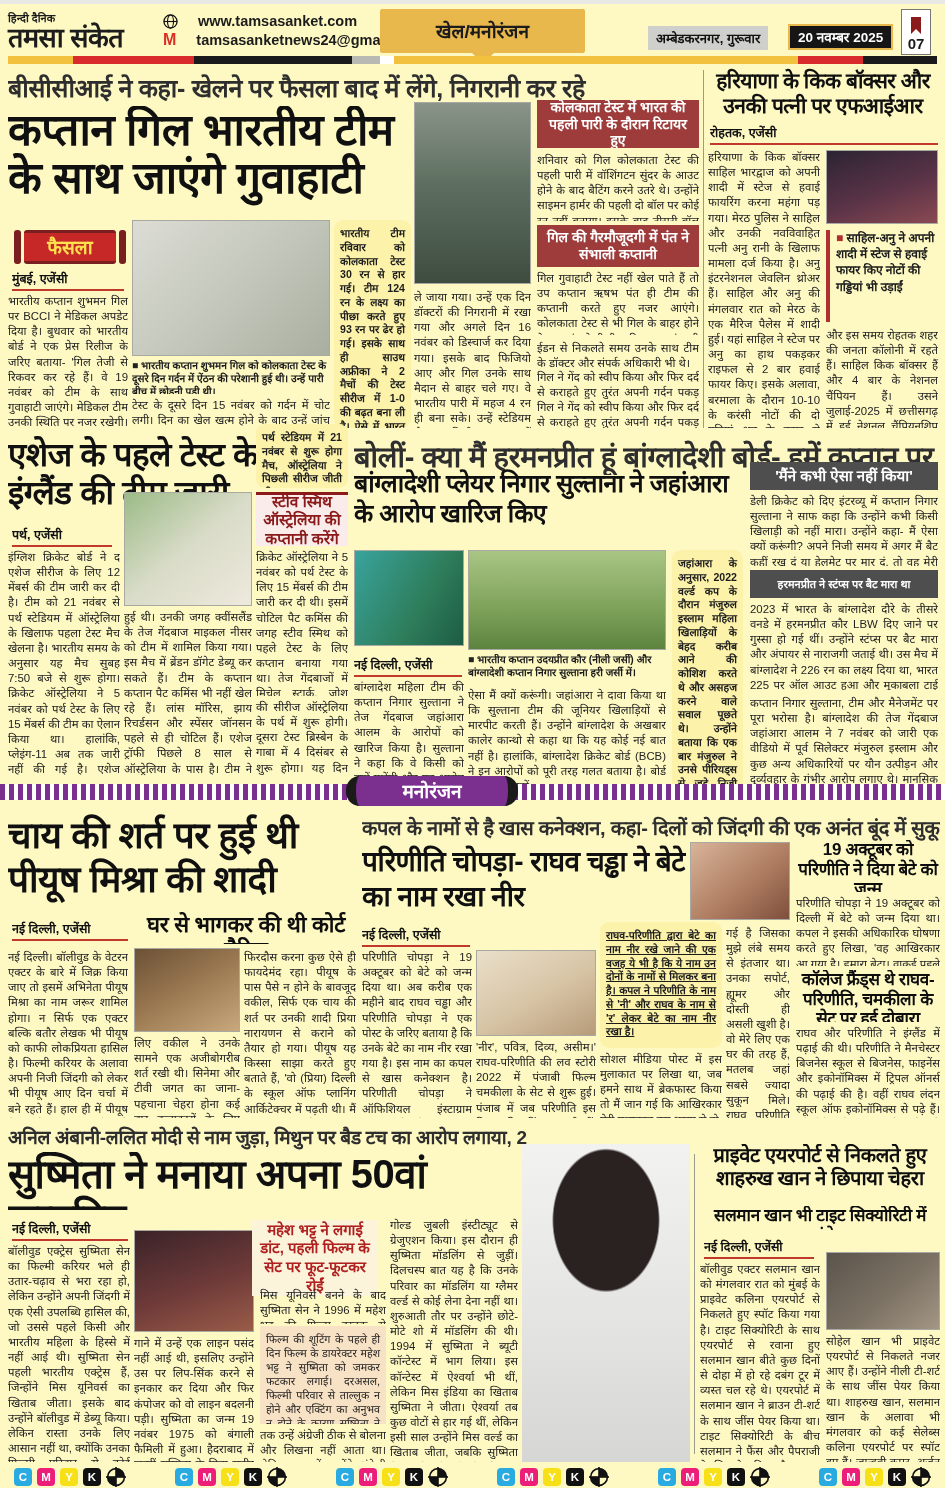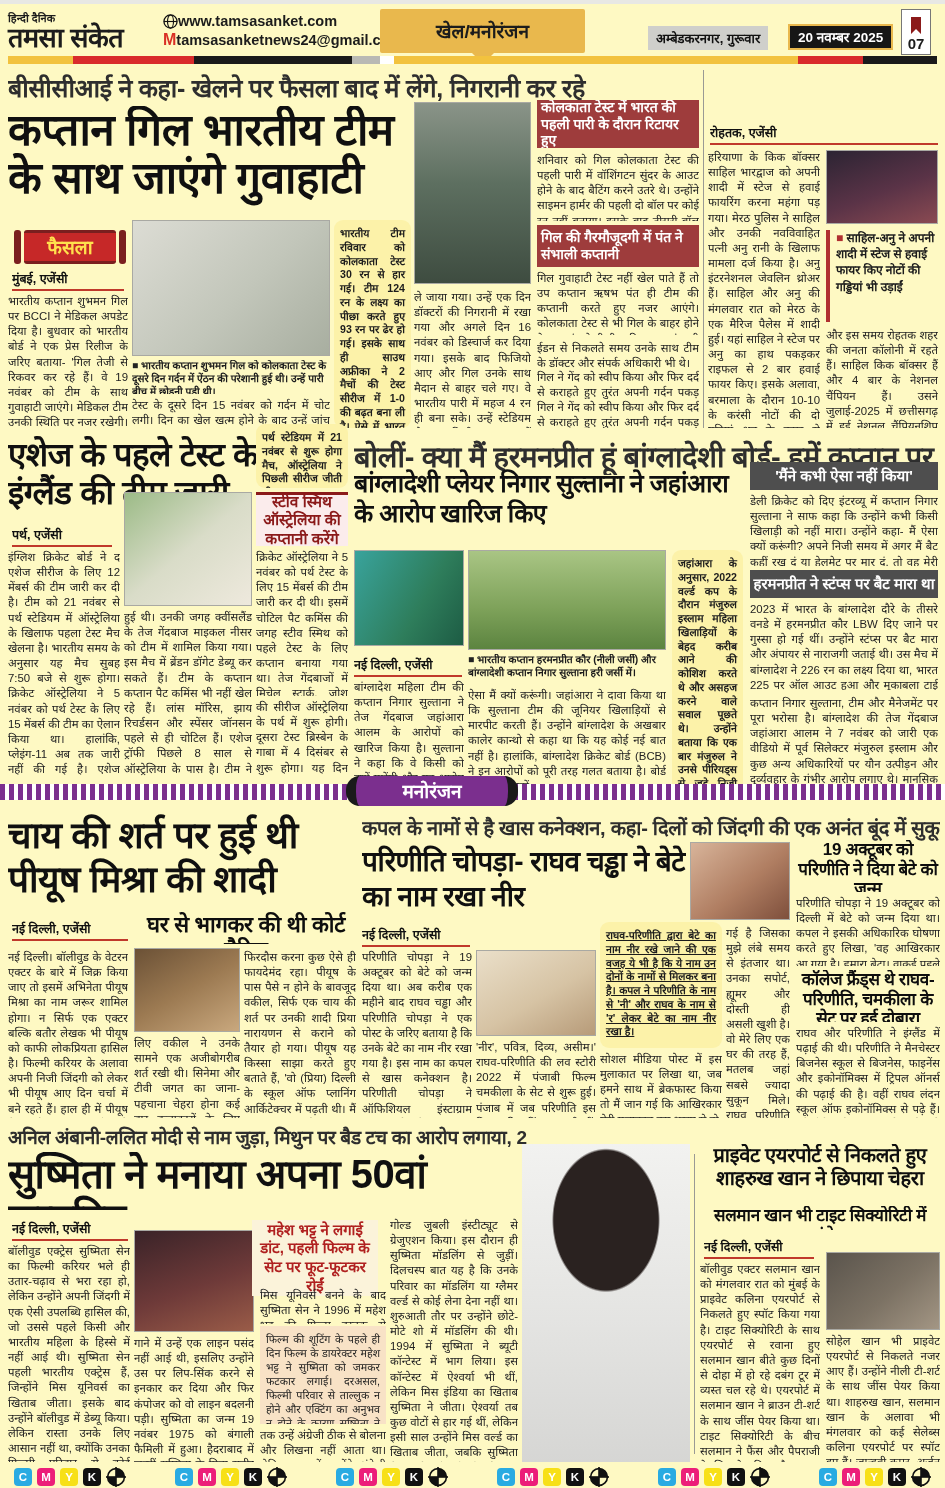--- a/index.html
+++ b/index.html
@@ -7,28 +7,28 @@
         font-family:"Liberation Sans","DejaVu Sans",sans-serif;color:#1c1c1c;overflow:hidden;}
   .abs{position:absolute;}
   .body-txt{font-size:11.4px;line-height:1.33;text-align:justify;overflow:hidden;color:#222;}
   .kicker{font-weight:800;color:#2e2e2e;letter-spacing:-.3px;overflow:hidden;white-space:nowrap;}
   .headline{font-weight:800;color:#101010;letter-spacing:-.5px;overflow:hidden;}
   .dateline{font-weight:700;font-size:12.5px;color:#111;border-bottom:2px solid #c0392b;padding-bottom:2px;overflow:hidden;white-space:nowrap;}
   .photo{border:1px solid #a9a9a3;box-sizing:border-box;}
   .cap{font-size:10.3px;font-weight:700;line-height:1.25;overflow:hidden;}
   .cap::before{content:"■ ";color:#222;}
   .ybox{background:#fcf2a9;border-radius:9px;padding:7px 6px;font-size:10.6px;font-weight:700;line-height:1.3;text-align:justify;box-sizing:border-box;overflow:hidden;}
-  .redbox{background:#9e3c3c;color:#fff;font-weight:800;display:flex;align-items:center;justify-content:center;padding:3px 4px;box-sizing:border-box;overflow:hidden;line-height:1.2;}
+  .redbox{background:#9e3c3c;color:#fff;font-weight:800;text-align:center;display:flex;align-items:center;justify-content:center;padding:3px 4px;box-sizing:border-box;overflow:hidden;line-height:1.2;}
   .graybox{background:#4e4e4e;color:#fff;font-weight:800;text-align:center;display:flex;align-items:center;justify-content:center;box-sizing:border-box;overflow:hidden;line-height:1.15;}
   .subhead-black{font-weight:800;color:#0e0e0e;text-align:center;overflow:hidden;letter-spacing:-.3px;line-height:1.15;}
   .vrule{width:1px;background:#9a9a94;}
   
   .masthead-tag{font-size:11px;font-weight:700;}
   .masthead-title{font-size:27px;font-weight:800;letter-spacing:-.5px;line-height:1;}
-  .contact-line{font-size:14.5px;font-weight:700;display:flex;align-items:center;gap:0;line-height:1.25;}
+  .contact-line{font-size:14.5px;font-weight:700;display:flex;align-items:center;gap:20px;line-height:1.25;}
   .tab{background:#e9b84d;display:flex;align-items:center;justify-content:center;font-size:19px;font-weight:800;border-radius:2px;}
   .tab-arrow{width:0;height:0;border-left:11px solid transparent;border-right:11px solid transparent;border-top:11px solid #e9b84d;}
   .locbox{background:#cfcfcb;color:#111;font-weight:700;font-size:13px;display:flex;align-items:center;padding:0 8px;}
   .datebox{background:#161616;color:#fff;font-weight:700;font-size:13.5px;display:flex;align-items:center;padding:0 8px;border:2px solid #e9b84d;}
   .stripe{height:8px;background:linear-gradient(90deg,#f2c23e 0 7%,#d92b2b 7% 20%,#1a1a1a 20% 37%,#b9b9b4 37% 40%,#ffffff 40% 41.5%,#f2c23e 41.5% 85%,#d92b2b 85% 92%,#1a1a1a 92% 100%);}
   .pagebadge{background:#fff;border:1px solid #777;display:flex;flex-direction:column;align-items:center;justify-content:flex-end;font-weight:800;font-size:15px;padding-bottom:2px;box-sizing:border-box;}
   .badge{display:flex;align-items:stretch;}
   .badge .bar{width:7px;background:#7a1f1f;border-radius:3px;}
   .badge .core{flex:1;background:#c62828;color:#ffe14d;font-weight:800;font-size:19px;display:flex;align-items:center;justify-content:center;margin:0 3px;border-radius:3px;border-top:3px solid #7a1f1f;border-bottom:3px solid #7a1f1f;}
   .smith-title{color:#8b1a1a;font-weight:800;font-size:15.5px;text-align:center;line-height:1.2;background:#fbecec;border-top:3px solid #8b1a1a;display:flex;align-items:center;justify-content:center;box-sizing:border-box;padding:2px;}
@@ -106,48 +106,49 @@
 
   <div class="abs redbox" style="left:537px;top:96px;width:162px;height:48px;font-size:14px;">कोलकाता टेस्ट में भारत की पहली पारी के दौरान रिटायर हुए</div>
   <div class="abs body-txt" style="left:537px;top:149px;width:162px;height:68px;">शनिवार को गिल कोलकाता टेस्ट की पहली पारी में वॉशिंगटन सुंदर के आउट होने के बाद बैटिंग करने उतरे थे। उन्होंने साइमन हार्मर की पहली दो बॉल पर कोई रन नहीं बनाया। इसके बाद तीसरी बॉल पर चौका लगाकर अपना खाता खोला, इसी दौरान स्वीप खेलने के प्रयास में उनकी गर्दन में परेशानी हुई।</div>
   <div class="abs redbox" style="left:537px;top:221px;width:162px;height:42px;font-size:14px;">गिल की गैरमौजूदगी में पंत ने संभाली कप्तानी</div>
   <div class="abs body-txt" style="left:537px;top:267px;width:162px;height:64px;">गिल गुवाहाटी टेस्ट नहीं खेल पाते हैं तो उप कप्तान ऋषभ पंत ही टीम की कप्तानी करते हुए नजर आएंगे। कोलकाता टेस्ट से भी गिल के बाहर होने के बाद पंत ने ही टीम की कमान संभाली थी। कप्तान की गैरमौजूदगी में उप कप्तान ही टीम को लीड करता है।</div>
   <div class="abs body-txt" style="left:537px;top:337px;width:162px;height:28px;">ईडन से निकलते समय उनके साथ टीम के डॉक्टर और संपर्क अधिकारी भी थे।</div>
   <div class="abs body-txt" style="left:537px;top:366px;width:162px;height:29px;">गिल ने गेंद को स्वीप किया और फिर दर्द से कराहते हुए तुरंत अपनी गर्दन पकड़ ली।</div>
   <div class="abs body-txt" style="left:537px;top:396px;width:162px;height:28px;">गिल ने गेंद को स्वीप किया और फिर दर्द से कराहते हुए तुरंत अपनी गर्दन पकड़ ली।</div>
 
   <div class="abs vrule" style="left:703px;top:66px;height:358px;"></div>
+  <div class="abs headline" style="left:708px;top:64px;width:230px;height:52px;font-size:21px;line-height:1.2;text-align:center;">हरियाणा के किक बॉक्सर और उनकी पत्नी पर एफआईआर</div>
   <div class="abs dateline" style="left:710px;top:120px;width:228px;">रोहतक, एजेंसी</div>
   <div class="abs body-txt" style="left:708px;top:146px;width:112px;height:278px;">हरियाणा के किक बॉक्सर साहिल भारद्वाज को अपनी शादी में स्टेज से हवाई फायरिंग करना महंगा पड़ गया। मेरठ पुलिस ने साहिल और उनकी नवविवाहित पत्नी अनु रानी के खिलाफ मामला दर्ज किया है। अनु इंटरनेशनल जेवलिन थ्रोअर हैं। साहिल और अनु की मंगलवार रात को मेरठ के एक मैरिज पैलेस में शादी हुई। यहां साहिल ने स्टेज पर अनु का हाथ पकड़कर राइफल से 2 बार हवाई फायर किए। इसके अलावा, बरमाला के दौरान 10-10 के करंसी नोटों की दो गड्डियां अनु के ऊपर से फेरकर उड़ाईं। आज रोहतक में दोनों की रिसेप्शन पार्टी है। मेरठ के SSP विपिन ताडा ने बताया कि सोशल मीडिया पर सामने आए वीडियो के आधार पर साहिल और अनु के खिलाफ सरधना थाने में आर्म्स एक्ट की धाराओं के तहत FIR दर्ज की गई है। साहिल मूल रूप से रोहतक जिले के सांपला कस्बे के रहने वाले हैं</div>
   <div class="abs photo" style="left:826px;top:146px;width:112px;height:74px;background:linear-gradient(160deg,#2c2433 0%,#5a3347 55%,#8a4a52 100%);"></div>
   <div class="abs caproom" style="left:826px;top:226px;width:108px;height:92px;">साहिल-अनु ने अपनी शादी में स्टेज से हवाई फायर किए नोटों की गड्डियां भी उड़ाईं</div>
   <div class="abs body-txt" style="left:826px;top:324px;width:112px;height:100px;">और इस समय रोहतक शहर की जनता कॉलोनी में रहते हैं। साहिल किक बॉक्सर हैं और 4 बार के नेशनल चैंपियन हैं। उसने जुलाई-2025 में छत्तीसगढ़ में हुई नेशनल चैंपियनशिप में ब्रॉन्ज मेडल जीता था। वहीं साहिल की पत्नी और दो बार की ओलंपियन अनु ने 2022 के कॉमनवेल्थ गेम्स में जेवलिन में ब्रॉन्ज मेडल जीता था। अनु कॉमनवेल्थ गेम्स में देश के लिए मेडल जीतने वाली पहली भारतीय महिला हैं।</div>
 
   <div class="abs headline" style="left:8px;top:432px;width:340px;height:84px;font-size:33px;line-height:1.15;">एशेज के पहले टेस्ट के लिए इंग्लैंड की टीम जारी</div>
   <div class="abs dateline" style="left:12px;top:522px;width:100px;">पर्थ, एजेंसी</div>
   <div class="abs body-txt" style="left:8px;top:546px;width:112px;height:226px;">इंग्लिश क्रिकेट बोर्ड ने द एशेज सीरीज के लिए 12 मेंबर्स की टीम जारी कर दी है। टीम को 21 नवंबर से पर्थ स्टेडियम में ऑस्ट्रेलिया के खिलाफ पहला टेस्ट मैच खेलना है। भारतीय समय के अनुसार यह मैच सुबह 7:50 बजे से शुरू होगा। क्रिकेट ऑस्ट्रेलिया ने 5 नवंबर को पर्थ टेस्ट के लिए 15 मेंबर्स की टीम का ऐलान किया था। हालांकि, प्लेइंग-11 अब तक जारी नहीं की गई है। एशेज सीरीज ऑस्ट्रेलिया के पास है। टीम ने 2021 के सीजन में 5 मैचों में से 4 जीते थे, जबकि एक मैच ड्रॉ रहा था। उसके बाद 2023 की सीरीज 2-2 से ड्रॉ रही थी। 13 नवंबर को ऑस्ट्रेलियाई पेसर जोश हेजलवुड शैफील्ड शील्ड के एक मैच में चोटिल हो गए थे। उन्हें सिडनी क्रिकेट ग्राउंड पर न्यू साउथ वेल्स और विक्टोरिया के मैच में दाहिनी हैमस्ट्रिंग में जकड़न महसूस</div>
   <div class="abs photo" style="left:124px;top:488px;width:128px;height:114px;background:linear-gradient(140deg,#9cbb87 0%,#d9dcc8 50%,#eee9dd 100%);"></div>
   <div class="abs body-txt" style="left:124px;top:606px;width:128px;height:166px;">हुई थी। उनकी जगह क्वींसलैंड के तेज गेंदबाज माइकल नीसर को टीम में शामिल किया गया। इस मैच में ब्रेंडन डॉगेट डेब्यू कर सकते हैं। टीम के कप्तान कप्तान पैट कमिंस भी नहीं खेल रहे हैं। लांस मॉरिस, झाय रिचर्डसन और स्पेंसर जॉनसन पहले से ही चोटिल हैं। एशेज ट्रॉफी पिछले 8 साल से ऑस्ट्रेलिया के पास है। टीम ने पिछली बार 2015 में इसे जीता था। उसके बाद ऑस्ट्रेलिया ने 2017 में अपने घर में 4-0 की जीत दर्ज की थी। इंग्लैंड ने 2011 से ऑस्ट्रेलिया में कोई टेस्ट मैच नहीं जीता है। उसने ऑस्ट्रेलिया में आखिरी सीरीज भी 2011 में ही जीती थी। इस बार 5 टेस्ट मैचों</div>
   <div class="abs ybox" style="left:256px;top:420px;width:92px;height:64px;">पर्थ स्टेडियम में 21 नवंबर से शुरू होगा मैच, ऑस्ट्रेलिया ने पिछली सीरीज जीती थी</div>
   <div class="abs smith-title" style="left:256px;top:488px;width:92px;height:54px;">स्टीव स्मिथ ऑस्ट्रेलिया की कप्तानी करेंगे</div>
   <div class="abs body-txt" style="left:256px;top:546px;width:92px;height:146px;">क्रिकेट ऑस्ट्रेलिया ने 5 नवंबर को पर्थ टेस्ट के लिए 15 मेंबर्स की टीम जारी कर दी थी। इसमें चोटिल पैट कमिंस की जगह स्टीव स्मिथ को पहले टेस्ट के लिए कप्तान बनाया गया था। तेज गेंदबाजों में मिचेल स्टार्क, जोश हेजलवुड और स्कॉट बोलैंड शामिल थे। ब्रेंडन डॉगेट और शॉन एबट भी तेज गेंदबाजों के विकल्प रखे गए थे।</div>
   <div class="abs body-txt" style="left:256px;top:696px;width:92px;height:76px;">की सीरीज ऑस्ट्रेलिया के पर्थ में शुरू होगी। दूसरा टेस्ट ब्रिस्बेन के गाबा में 4 दिसंबर से शुरू होगा। यह दिन रात्रि टेस्ट मैच होगा। तीसरा टेस्ट एडिलेड ओवल में 17 से 21 दिसंबर तक खेला जाएगा।</div>
 
   <div class="abs kicker" style="left:354px;top:432px;width:586px;font-size:29px;">बोलीं- क्या मैं हरमनप्रीत हूं बांग्लादेशी बोर्ड- हमें कप्तान पर पूरा भरोसा</div>
   <div class="abs headline" style="left:354px;top:464px;width:390px;height:78px;font-size:25px;line-height:1.2;">बांग्लादेशी प्लेयर निगार सुल्ताना ने जहांआरा के आरोप खारिज किए</div>
   <div class="abs photo" style="left:354px;top:546px;width:110px;height:96px;background:linear-gradient(120deg,#39a39c 0%,#2e7d5b 60%,#1d5c44 100%);"></div>
   <div class="abs photo" style="left:468px;top:546px;width:198px;height:100px;background:linear-gradient(180deg,#a9c584 0%,#7da159 60%,#5c8440 100%);"></div>
-  <div class="abs cap" style="left:468px;top:650px;width:198px;height:30px;">भारतीय कप्तान हरमनप्रीत कौर (नीली जर्सी) और बांग्लादेशी कप्तान निगार सुल्ताना हरी जर्सी में।</div>
+  <div class="abs cap" style="left:468px;top:650px;width:198px;height:30px;">भारतीय कप्तान उदयप्रीत कौर (नीली जर्सी) और बांग्लादेशी कप्तान निगार सुल्ताना हरी जर्सी में।</div>
   <div class="abs ybox" style="left:672px;top:546px;width:71px;height:244px;">जहांआरा के अनुसार, 2022 वर्ल्ड कप के दौरान मंजुरुल इस्लाम महिला खिलाड़ियों के बेहद करीब आने की कोशिश करते थे और असहज करने वाले सवाल पूछते थे। उन्होंने बताया कि एक बार मंजुरुल ने उनसे पीरियड्स से जुड़े निजी सवाल भी पूछे थे, जिससे वह परेशान हो गई थीं।</div>
   <div class="abs dateline" style="left:354px;top:652px;width:108px;">नई दिल्ली, एजेंसी</div>
   <div class="abs body-txt" style="left:354px;top:676px;width:110px;height:114px;">बांग्लादेश महिला टीम की कप्तान निगार सुल्ताना ने तेज गेंदबाज जहांआरा आलम के आरोपों को खारिज किया है। सुल्ताना ने कहा कि वे किसी को क्यों मारेंगी और यह आरोप बेबुनियाद हैं। उन्होंने कहा- क्या मैं हरमनप्रीत हूं, जो स्टंप्स पर बैट से मारती फिरूं।</div>
   <div class="abs body-txt" style="left:468px;top:684px;width:198px;height:106px;">ऐसा मैं क्यों करूंगी। जहांआरा ने दावा किया था कि सुल्ताना टीम की जूनियर खिलाड़ियों से मारपीट करती हैं। उन्होंने बांग्लादेश के अखबार कालेर कान्थो से कहा था कि यह कोई नई बात नहीं है। हालांकि, बांग्लादेश क्रिकेट बोर्ड (BCB) ने इन आरोपों को पूरी तरह गलत बताया है। बोर्ड ने कहा कि उन्हें</div>
   <div class="abs graybox" style="left:750px;top:458px;width:188px;height:28px;font-size:15px;">'मैंने कभी ऐसा नहीं किया'</div>
   <div class="abs body-txt" style="left:750px;top:490px;width:188px;height:72px;">डेली क्रिकेट को दिए इंटरव्यू में कप्तान निगार सुल्ताना ने साफ कहा कि उन्होंने कभी किसी खिलाड़ी को नहीं मारा। उन्होंने कहा- मैं ऐसा क्यों करूंगी? अपने निजी समय में अगर मैं बैट कहीं रख दूं या हेलमेट पर मार दूं, तो वह मेरी निजी बात है। आप टीम के बाकी खिलाड़ियों से पूछ सकते हैं कि क्या मैंने कभी किसी को मारा है।</div>
-  <div class="abs graybox" style="left:750px;top:566px;width:188px;height:28px;font-size:15px;">हरमनप्रीत ने स्टंप्स पर बैट मारा था</div>
+  <div class="abs graybox" style="left:750px;top:566px;width:188px;height:28px;font-size:11px;">हरमनप्रीत ने स्टंप्स पर बैट मारा था</div>
   <div class="abs body-txt" style="left:750px;top:598px;width:188px;height:88px;">2023 में भारत के बांग्लादेश दौरे के तीसरे वनडे में हरमनप्रीत कौर LBW दिए जाने पर गुस्सा हो गई थीं। उन्होंने स्टंप्स पर बैट मारा और अंपायर से नाराजगी जताई थी। उस मैच में बांग्लादेश ने 226 रन का लक्ष्य दिया था, भारत 225 पर ऑल आउट हुआ और मुकाबला टाई रहा। सीरीज 1-1 से बराबर खत्म हुई और ट्रॉफी साझा हुई। बाद में हरमनप्रीत को इस व्यवहार के लिए दो मैचों का प्रतिबंध भी मिला था।</div>
   <div class="abs body-txt" style="left:750px;top:692px;width:188px;height:98px;">कप्तान निगार सुल्ताना, टीम और मैनेजमेंट पर पूरा भरोसा है। बांग्लादेश की तेज गेंदबाज जहांआरा आलम ने 7 नवंबर को जारी एक वीडियो में पूर्व सिलेक्टर मंजुरुल इस्लाम और कुछ अन्य अधिकारियों पर यौन उत्पीड़न और दुर्व्यवहार के गंभीर आरोप लगाए थे। मानसिक स्वास्थ्य पर असर पड़ने के कारण जहांआरा ने क्रिकेट से कुछ समय का ब्रेक लिया है और फिलहाल ऑस्ट्रेलिया में रह रही हैं।</div>
 
   <div class="abs band" style="left:0;top:780px;width:945px;height:16px;"></div>
   <div class="abs band-tab" style="left:346px;top:772px;width:172px;height:30px;">
     <span>मनोरंजन</span>
   </div>
 
   <div class="abs headline" style="left:8px;top:810px;width:350px;height:96px;font-size:37px;line-height:1.2;">चाय की शर्त पर हुई थी पीयूष मिश्रा की शादी</div>
   <div class="abs dateline" style="left:12px;top:916px;width:116px;">नई दिल्ली, एजेंसी</div>

